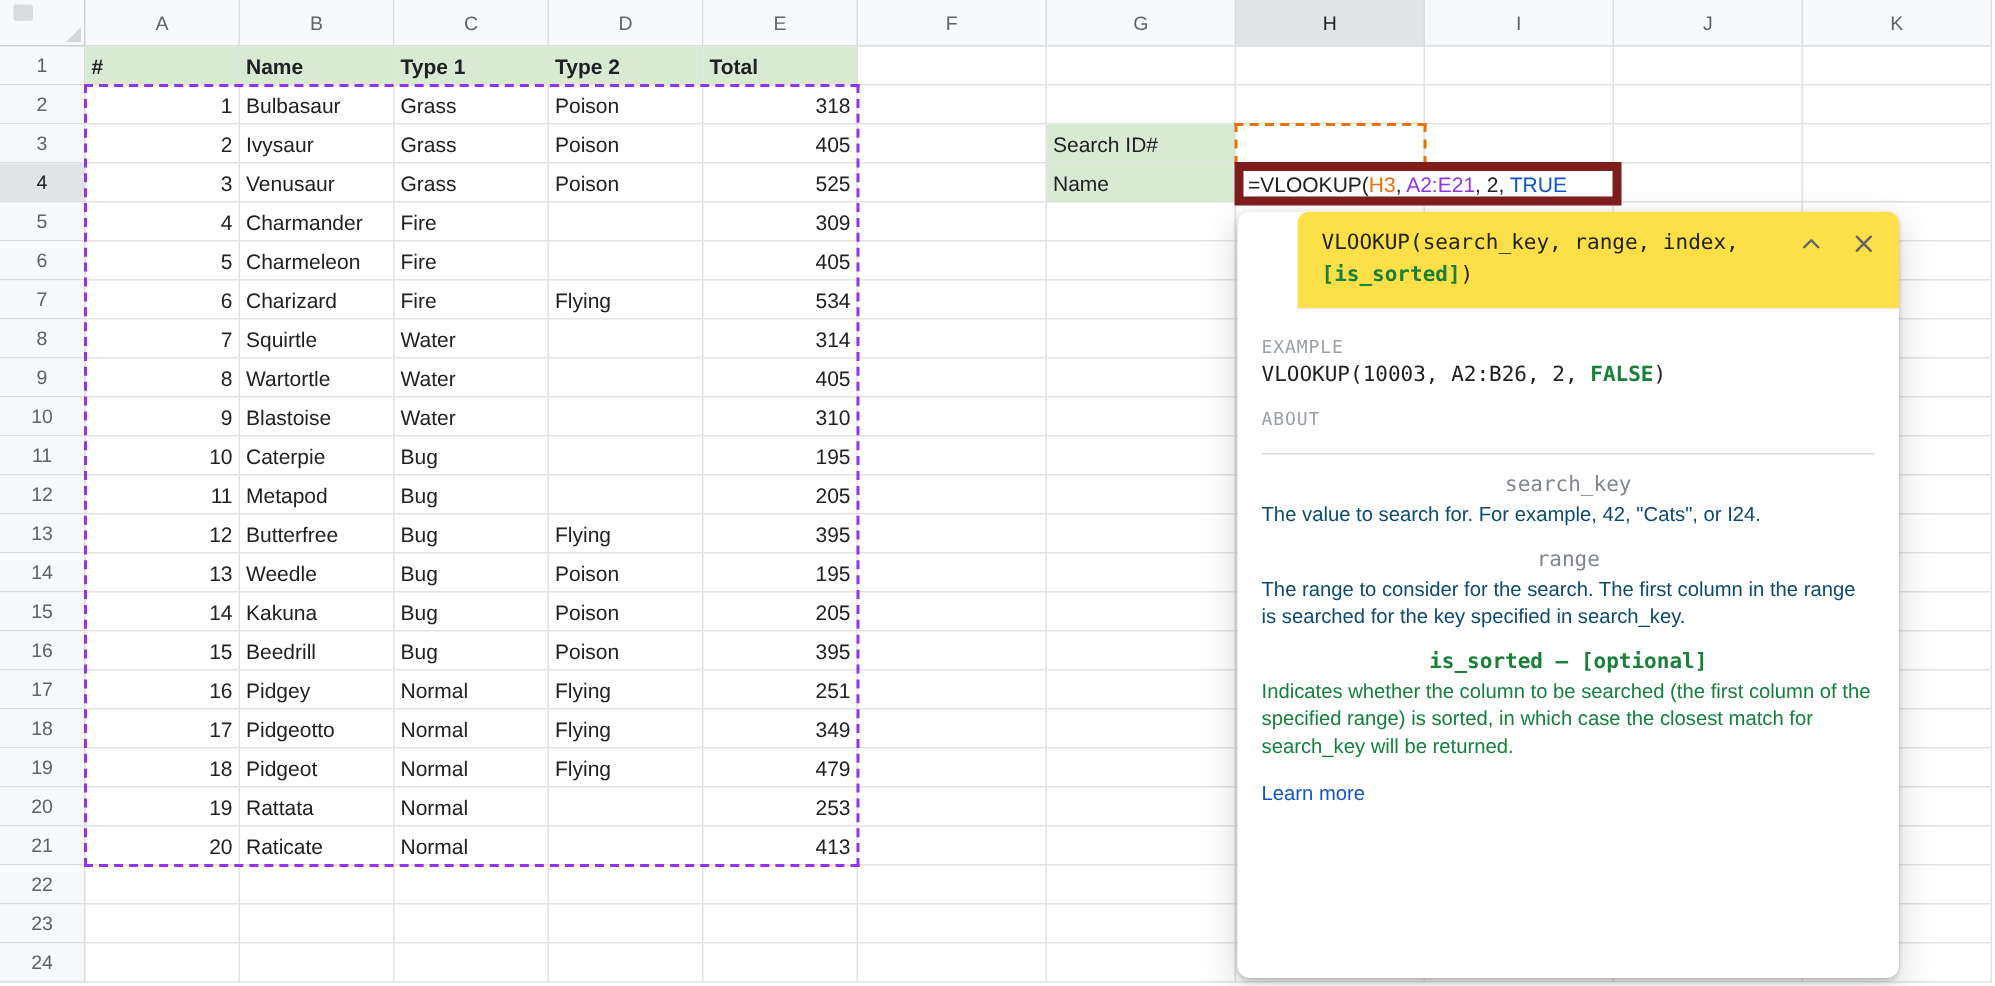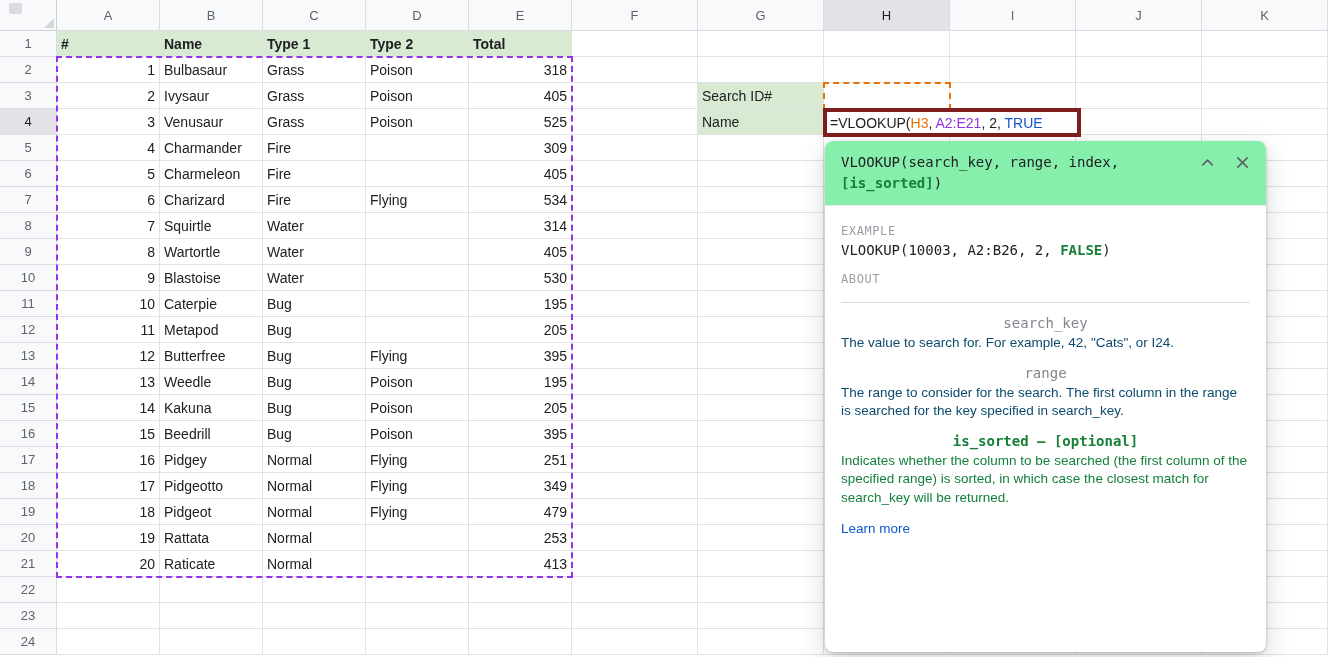--- a/index.html
+++ b/index.html
@@ -20,27 +20,27 @@
         border-right:1px solid #e2e2e2;border-bottom:1px solid #e2e2e2;white-space:nowrap;cursor:default;}
   .cell.num{justify-content:flex-end;}
   .cell.green{background:#d9ead3;}
   .cell.b{font-weight:bold;}
 
   
   .ov{position:absolute;pointer-events:none;}
   #corner-chip{position:absolute;left:9px;top:3px;width:13px;height:11px;background:#d9dbde;border-radius:2px;z-index:1;}
   #range-hl{left:56px;top:56px;width:517px;height:522px;border:2px dashed #9334e6;z-index:2;}
   #h3-hl{left:823px;top:82px;width:128px;height:28px;border:2px dashed #e8710a;z-index:2;}
-  #editor{position:absolute;left:823px;top:108px;width:258px;height:29px;border:4px solid #7f1d1d;background:#fff;
+  #editor{position:absolute;left:823px;top:108px;width:258px;height:29px;border:6px solid #7f1d1d;background:#fff;
         font-size:14px;display:flex;align-items:center;padding:4px 3px;white-space:pre;z-index:3;}
 
   
   #popup{position:absolute;left:825px;top:141px;width:441px;height:511px;background:#fff;border-radius:8px;
         box-shadow:0 1px 3px rgba(60,64,67,.3),0 8px 24px rgba(60,64,67,.22);z-index:10;overflow:hidden;}
-  .pop-head{background:#86efac;border-bottom:1px solid #e6e8ea;border-radius:8px 8px 0 0;padding:11px 16px;display:flex;}
+  .pop-head{background:#fde047;border-bottom:1px solid #e6e8ea;border-radius:8px 8px 0 0;padding:11px 16px;display:flex;margin-left:40px;}
   .sig{font-family:"DejaVu Sans Mono",monospace;font-size:14px;line-height:21px;color:#202124;width:312px;}
   .head-icons{margin-left:auto;display:flex;gap:20px;align-items:flex-start;padding-top:3px;}
   .icon-btn{width:15px;height:15px;cursor:pointer;}
   .icon-btn svg{width:100%;height:100%;display:block;}
   .pop-body{padding:6px 16px 16px;}
   .seclab{font-family:"DejaVu Sans Mono",monospace;font-size:12px;letter-spacing:.6px;color:#9aa0a6;margin-top:12px;}
   .code{font-family:"DejaVu Sans Mono",monospace;font-size:14px;color:#202124;margin-top:4px;white-space:pre;}
   .seclab+.code+.seclab{margin-top:14px;}
   .about{font-size:13.5px;color:#3c4043;line-height:18.5px;margin-top:4px;}
   .pop-div{border:none;border-top:1px solid #dadce0;margin:16px 0 0;}
@@ -173,21 +173,21 @@
       <div class="cell"></div>
       <div class="cell"></div>
       <div class="cell"></div>
       <div class="cell"></div>
       <div class="cell"></div>
       <div class="rowhdr">10</div>
       <div class="cell num">9</div>
       <div class="cell">Blastoise</div>
       <div class="cell">Water</div>
       <div class="cell"></div>
-      <div class="cell num">530</div>
+      <div class="cell num">310</div>
       <div class="cell"></div>
       <div class="cell"></div>
       <div class="cell"></div>
       <div class="cell"></div>
       <div class="cell"></div>
       <div class="cell"></div>
       <div class="rowhdr">11</div>
       <div class="cell num">10</div>
       <div class="cell">Caterpie</div>
       <div class="cell">Bug</div>

